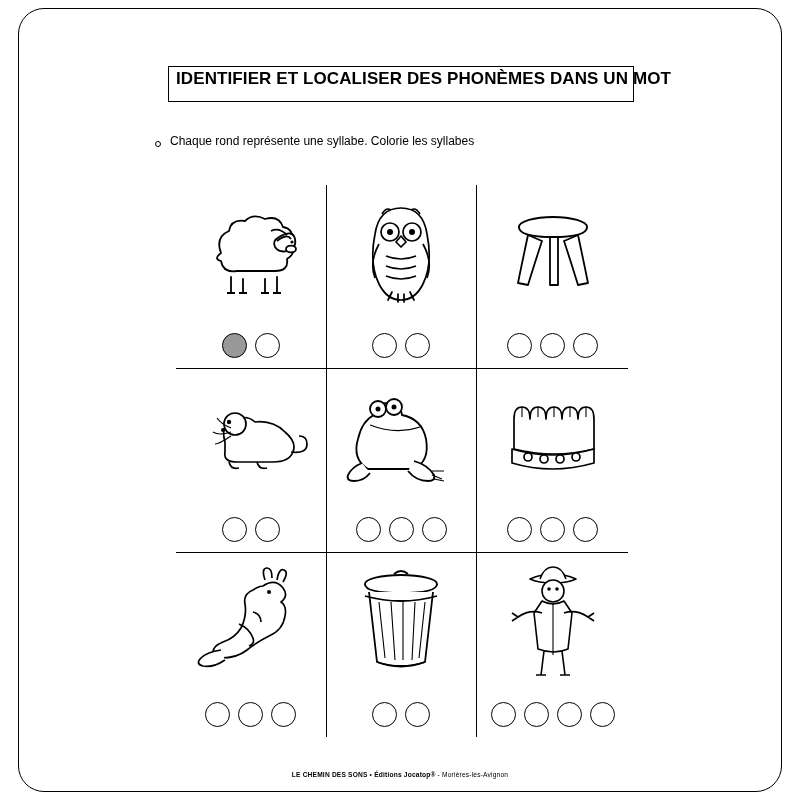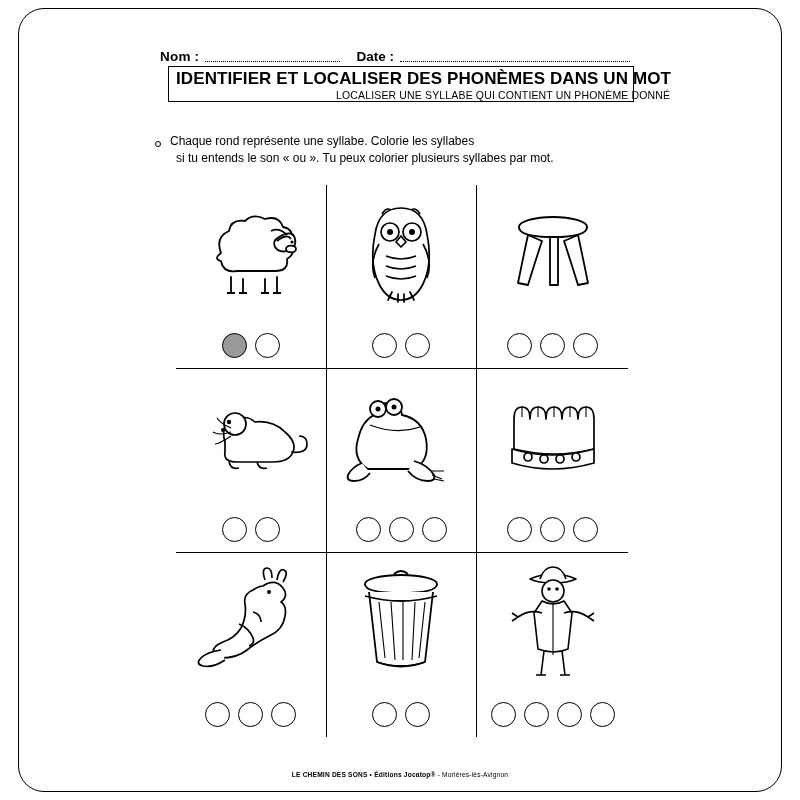--- a/index.html
+++ b/index.html
@@ -177,36 +177,28 @@
   }
   .footer b { font-weight: bold; }
 </style>
 </head>
 <body>
 
 <div class="page">
 
   <div class="page-frame"></div>
 
-  <div class="name-line">
-    <span class="nom-label">Nom :</span>
-    <span class="dotline"></span>
-    <span class="date-label">Date :</span>
-    <span class="dotline2"></span>
-  </div>
 
 
   <div class="title-box"></div>
   <div class="title-main">IDENTIFIER ET LOCALISER DES PHONÈMES DANS UN MOT</div>
-  <div class="title-sub">LOCALISER UNE SYLLABE QUI CONTIENT UN PHONÈME DONNÉ</div>
 
   <div class="bullet"></div>
   <div class="instruction">
     <span>Chaque rond représente une syllabe. Colorie les syllabes</span>
-    <span class="l2">si tu entends le son « ou ». Tu peux colorier plusieurs syllabes par mot.</span>
   </div>
 
   <div class="grid">
 
     <div class="cell c1 r1">
       <div class="art">
         <svg width="120" height="100" viewBox="0 0 120 100">
           <g fill="#fff" stroke="#000" stroke-width="1.8" stroke-linejoin="round">
             <path d="M30 52 q-6 -16 8 -22 q2 -12 16 -10 q8 -8 20 -2 q14 -4 18 8 q12 2 8 16 q6 10 -4 16 q2 12 -12 12 l-38 0 q-14 2 -16 -10 q-8 -2 0 -8 Z"></path>
             <path d="M88 36 q14 -8 16 2 q2 9 -8 12 q-8 2 -12 -4 q-3 -6 4 -10 Z"></path>

